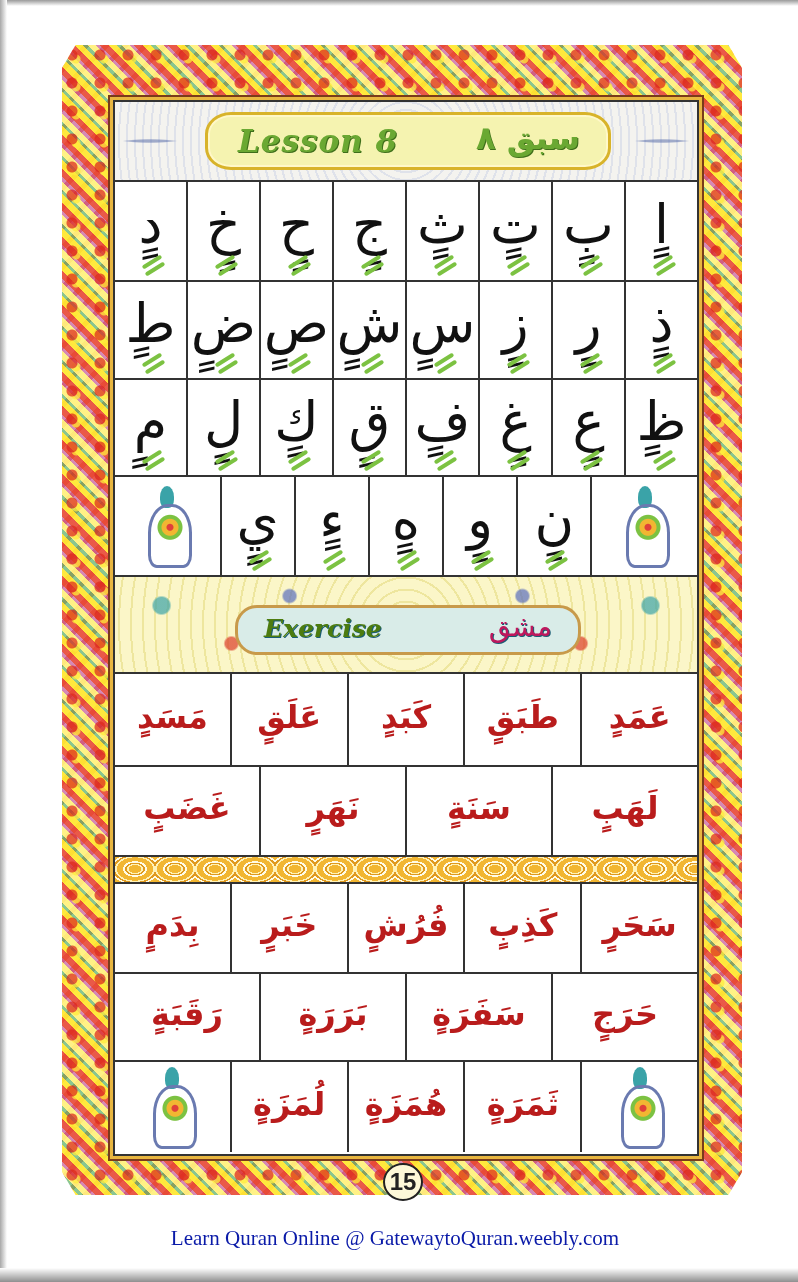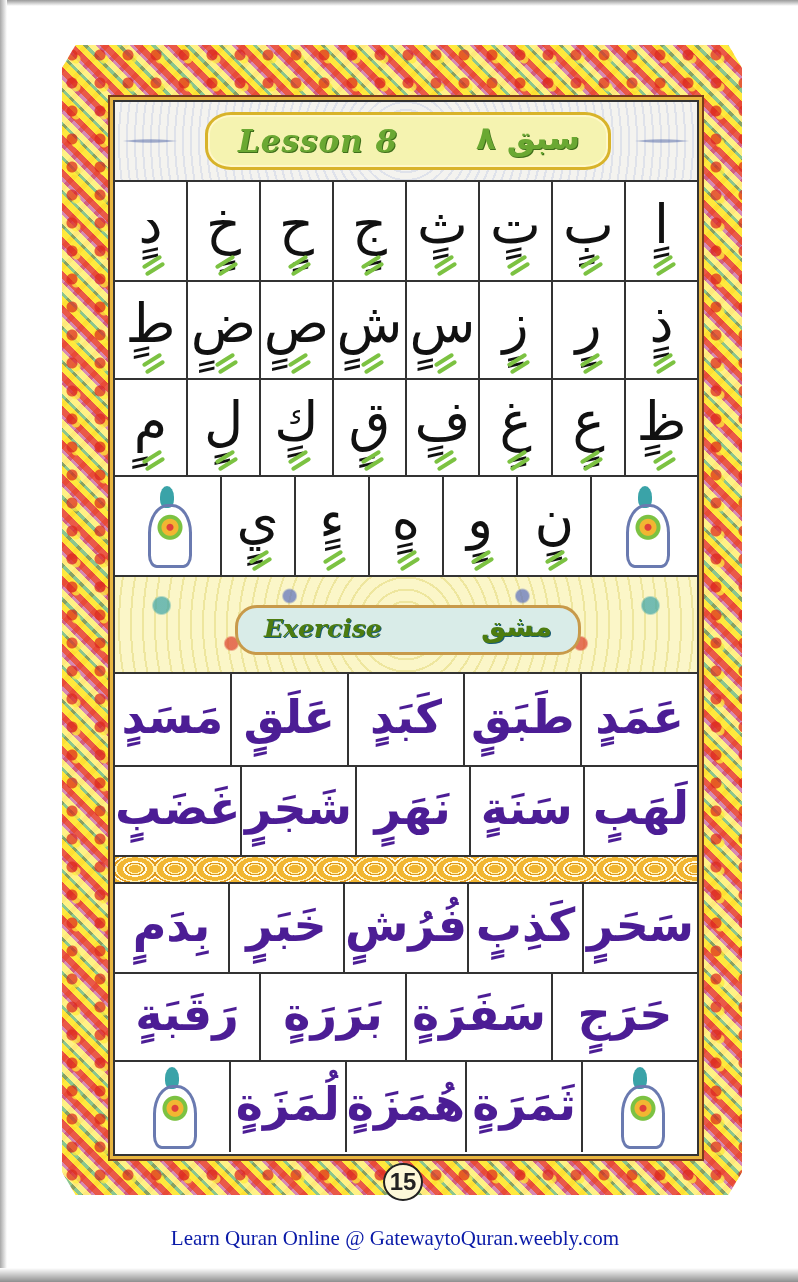--- a/index.html
+++ b/index.html
@@ -34,21 +34,21 @@
     border:3px solid #d8b32a;border-radius:26px / 22px;box-shadow:inset 0 0 0 2px #fff8c8;}
   .lesson-title{position:absolute;left:30px;top:8px;font-family:"DejaVu Serif",serif;font-weight:bold;font-style:italic;
     font-size:31px;color:#6aa832;letter-spacing:1px;text-shadow:1px 1px 0 #3e6e1a;}
   .lesson-title-ar{position:absolute;right:28px;top:4px;font-family:"DejaVu Sans",sans-serif;font-weight:bold;font-size:32px;color:#6aa832;direction:rtl;text-shadow:1px 1px 0 #3e6e1a;}
 
   
   .grid-row{position:absolute;left:0;width:582px;display:flex;flex-direction:row-reverse;border-bottom:2px solid #333;background:#fff;}
   .cell{flex:1;border-left:2px solid #333;position:relative;display:flex;align-items:center;justify-content:center;}
   .grid-row .cell:last-child{border-left:none;}
   .letter{font-family:"DejaVu Sans",sans-serif;font-size:54px;color:#111;line-height:1;direction:rtl;margin-top:-12px;}
-  .word{font-family:"DejaVu Sans",sans-serif;font-size:46px;color:#4c1d95;line-height:1;direction:rtl;margin-top:-6px;font-weight:bold;}
+  .word{font-family:"DejaVu Sans",sans-serif;font-size:32px;color:#b91c1c;line-height:1;direction:rtl;margin-top:-6px;font-weight:bold;}
   .kasratan{position:absolute;bottom:8px;left:50%;margin-left:-10px;width:24px;height:14px;}
   .kasratan i{position:absolute;display:block;width:22px;height:4px;background:#7cc242;border-radius:2px;transform:rotate(-32deg);}
   .kasratan i:nth-child(1){left:0;top:2px;}
   .kasratan i:nth-child(2){left:3px;top:9px;}
   .ornament-cell{display:flex;align-items:center;justify-content:center;}
   .ornament{width:46px;height:80px;position:relative;}
   .ornament .petal{position:absolute;left:16px;top:0;width:14px;height:22px;background:#3aa3a8;border-radius:50% 50% 40% 40%;}
   .ornament .body{position:absolute;left:4px;top:18px;width:38px;height:58px;border:3px solid #6a7ab0;border-radius:45% 45% 20% 20%;background:radial-gradient(circle at 50% 35%, #e0403a 0 3px, #f2b632 4px 8px, #7cc242 9px 12px, transparent 13px);}
 
   
@@ -56,21 +56,21 @@
     background:
       radial-gradient(circle at 8% 30%, rgba(58,163,168,.7) 0 8px, transparent 10px),
       radial-gradient(circle at 92% 30%, rgba(58,163,168,.7) 0 8px, transparent 10px),
       radial-gradient(circle at 20% 70%, rgba(220,60,40,.7) 0 6px, transparent 8px),
       radial-gradient(circle at 80% 70%, rgba(220,60,40,.7) 0 6px, transparent 8px),
       radial-gradient(circle at 30% 20%, rgba(90,110,190,.7) 0 6px, transparent 8px),
       radial-gradient(circle at 70% 20%, rgba(90,110,190,.7) 0 6px, transparent 8px),
       repeating-radial-gradient(circle at 50% 50%, #fbf6c8 0 10px, #eee69e 10px 12px);}
   .exercise-plaque{position:absolute;left:120px;top:28px;width:340px;height:44px;background:#d9ece8;border:3px solid #c89a4a;border-radius:22px;}
   .exercise-title{position:absolute;left:26px;top:6px;font-family:"DejaVu Serif",serif;font-weight:bold;font-style:italic;font-size:25px;color:#4d7c0f;text-shadow:1px 1px 0 #1b5d75;}
-  .exercise-title-ar{position:absolute;right:26px;top:2px;font-weight:bold;font-size:28px;color:#4d7c0f;direction:rtl;text-shadow:1px 1px 0 #1b5d75;}
+  .exercise-title-ar{position:absolute;right:26px;top:2px;font-weight:normal;font-size:28px;color:#be185d;direction:rtl;text-shadow:1px 1px 0 #1b5d75;}
 
   .gold-divider{position:absolute;left:0;width:582px;height:25px;border-bottom:2px solid #333;
     background:repeating-radial-gradient(ellipse at 20px 12px, #f2b632 0 6px, #fff2b8 6px 8px, #e09a20 8px 10px, #fffbe6 10px 12px);background-size:40px 25px;}
 
   .page-number{position:absolute;left:383px;top:1163px;width:36px;height:34px;border-radius:50%;background:#fdf8d8;border:2px solid #222;
     font-family:"Liberation Sans",sans-serif;font-weight:bold;font-size:24px;color:#222;text-align:center;line-height:34px;}
   .footer-link{position:absolute;left:0;width:790px;top:1226px;text-align:center;font-family:"Liberation Serif",serif;font-size:21px;color:#0a1aa8;}
 </style>
 </head>
 <body>
@@ -345,23 +345,20 @@
     <div class="cell">
         <span class="word">لَهَبٍ</span>
       </div>
     <div class="cell">
         <span class="word">سَنَةٍ</span>
       </div>
     <div class="cell">
         <span class="word">نَهَرٍ</span>
       </div>
     <div class="cell">
-        <span class="word">شَجَرٍ</span>
-      </div>
-    <div class="cell">
         <span class="word">غَضَبٍ</span>
       </div>
   </div>
 
   <div class="gold-divider" style="top:755px;"></div>
 
   <div class="grid-row" style="top:782px;height:88px;">
     <div class="cell">
         <span class="word">سَحَرٍ</span>
       </div>

